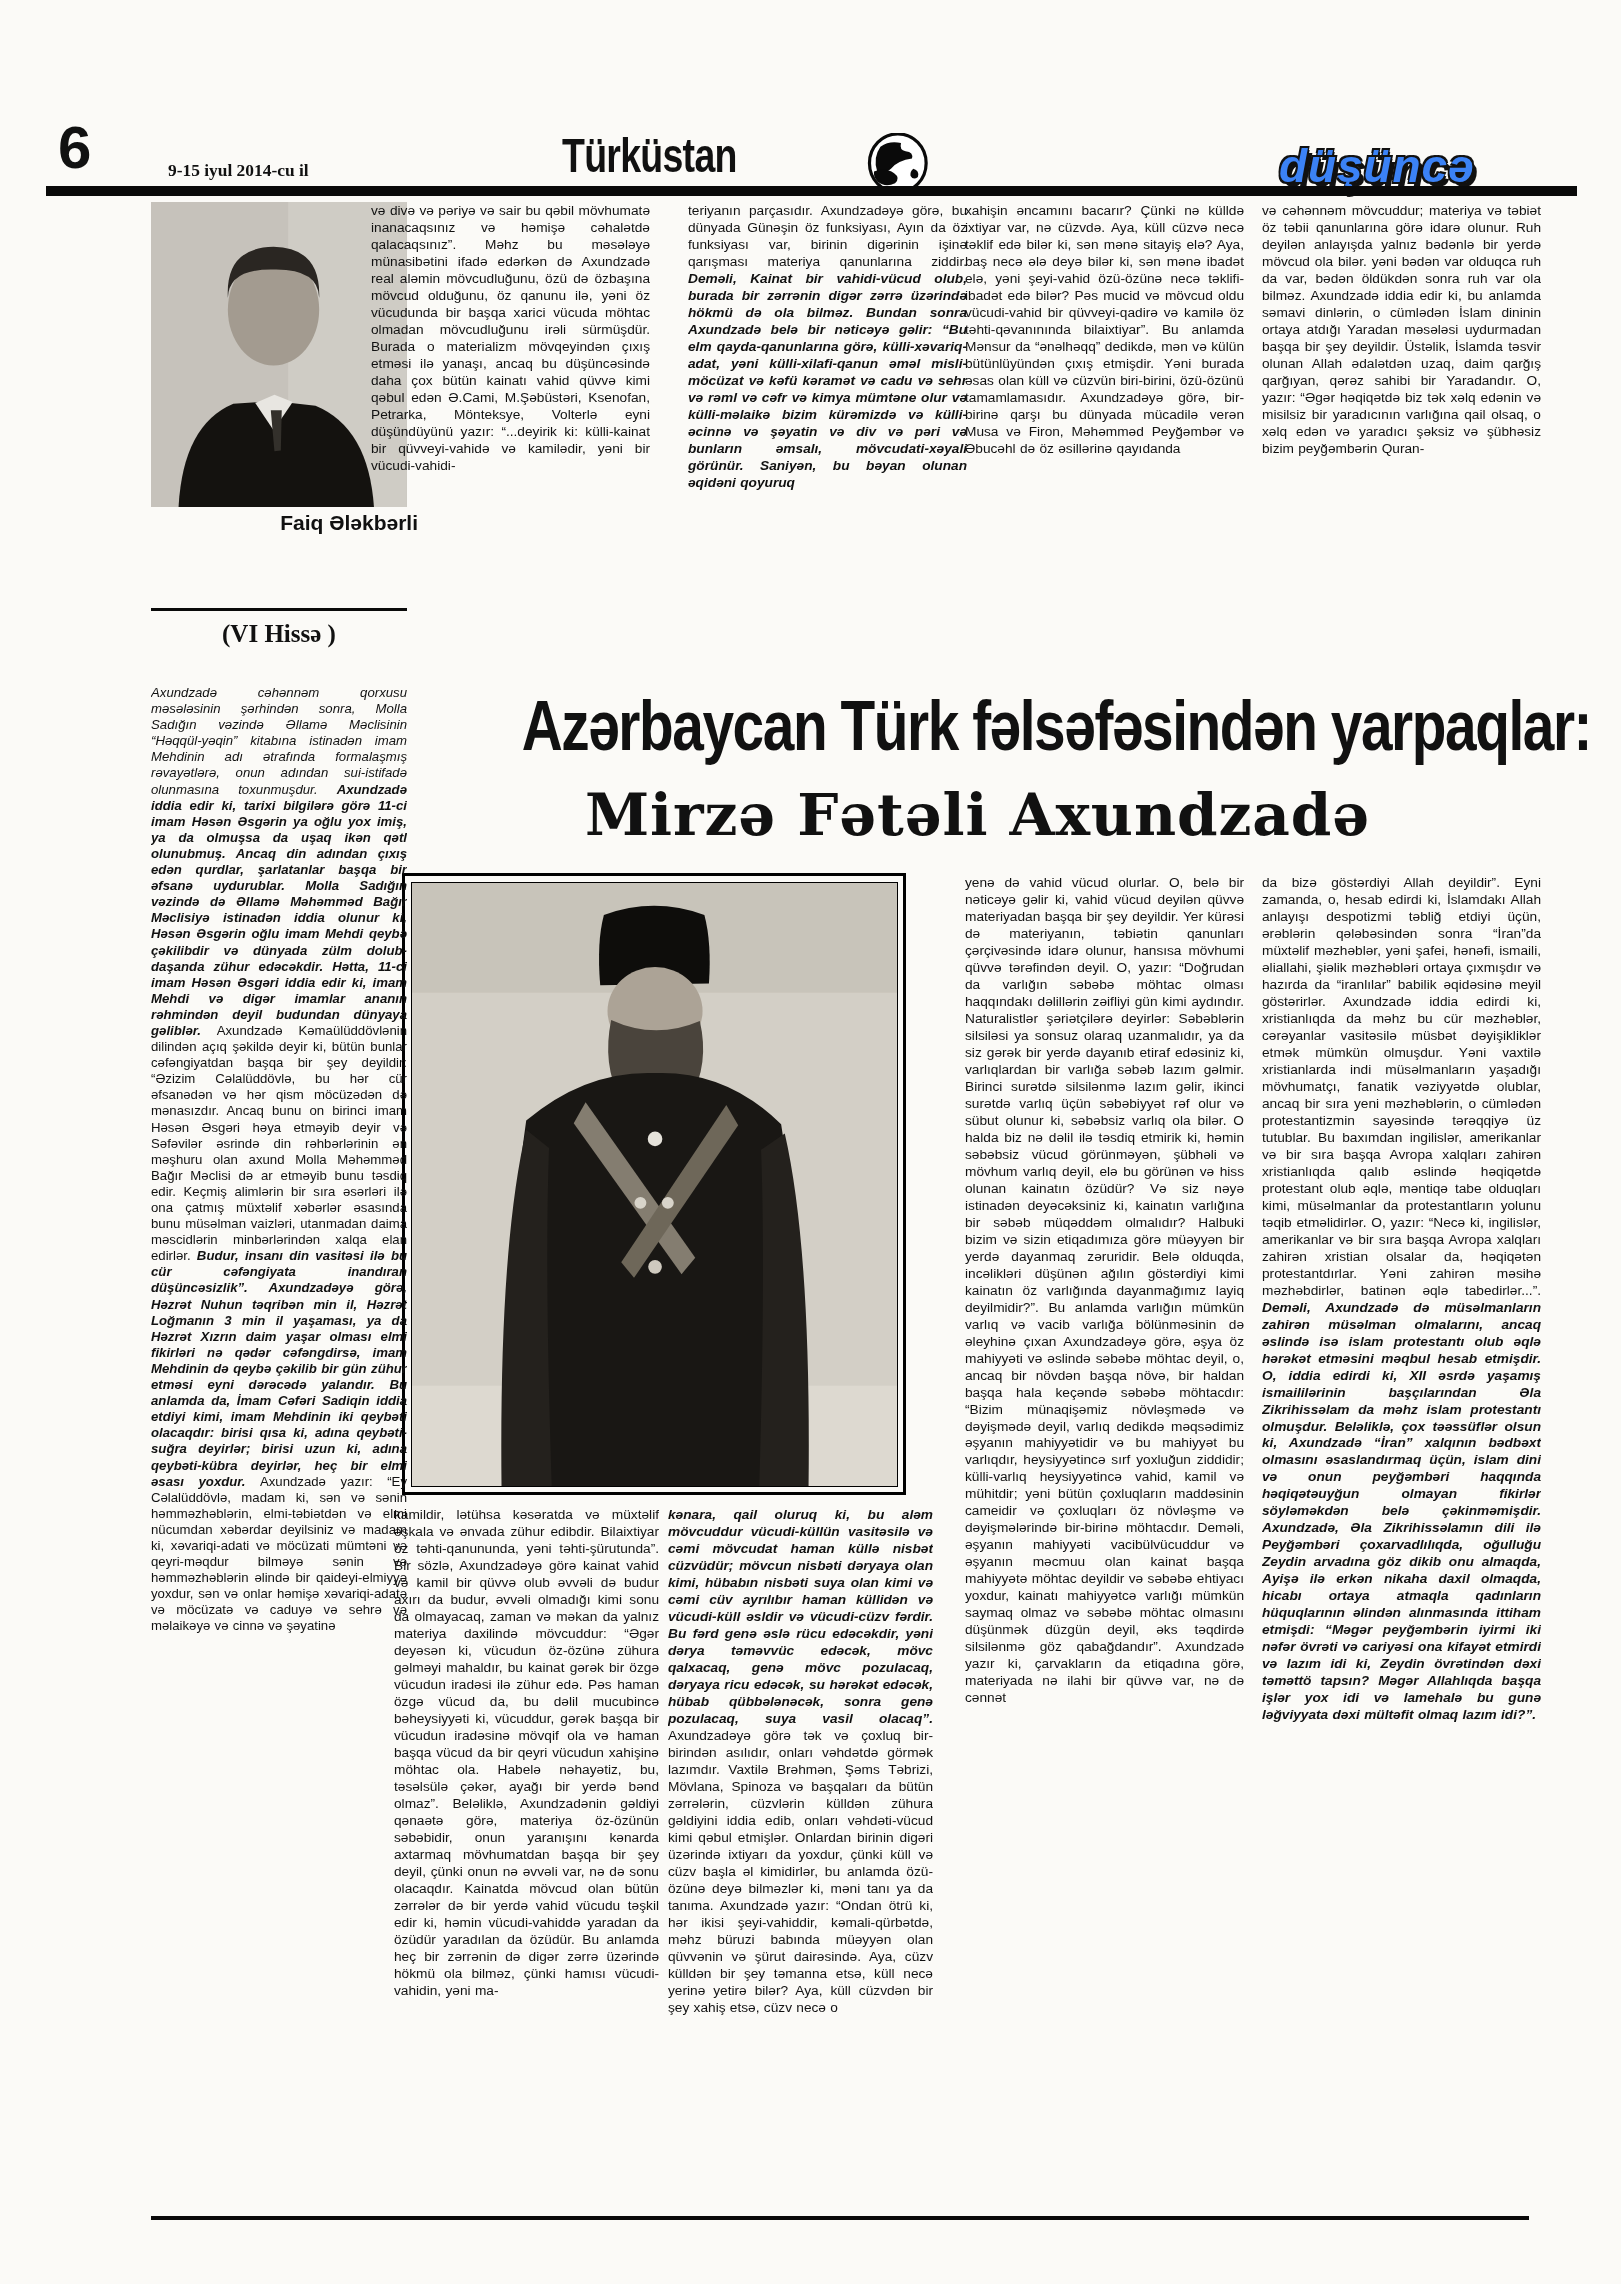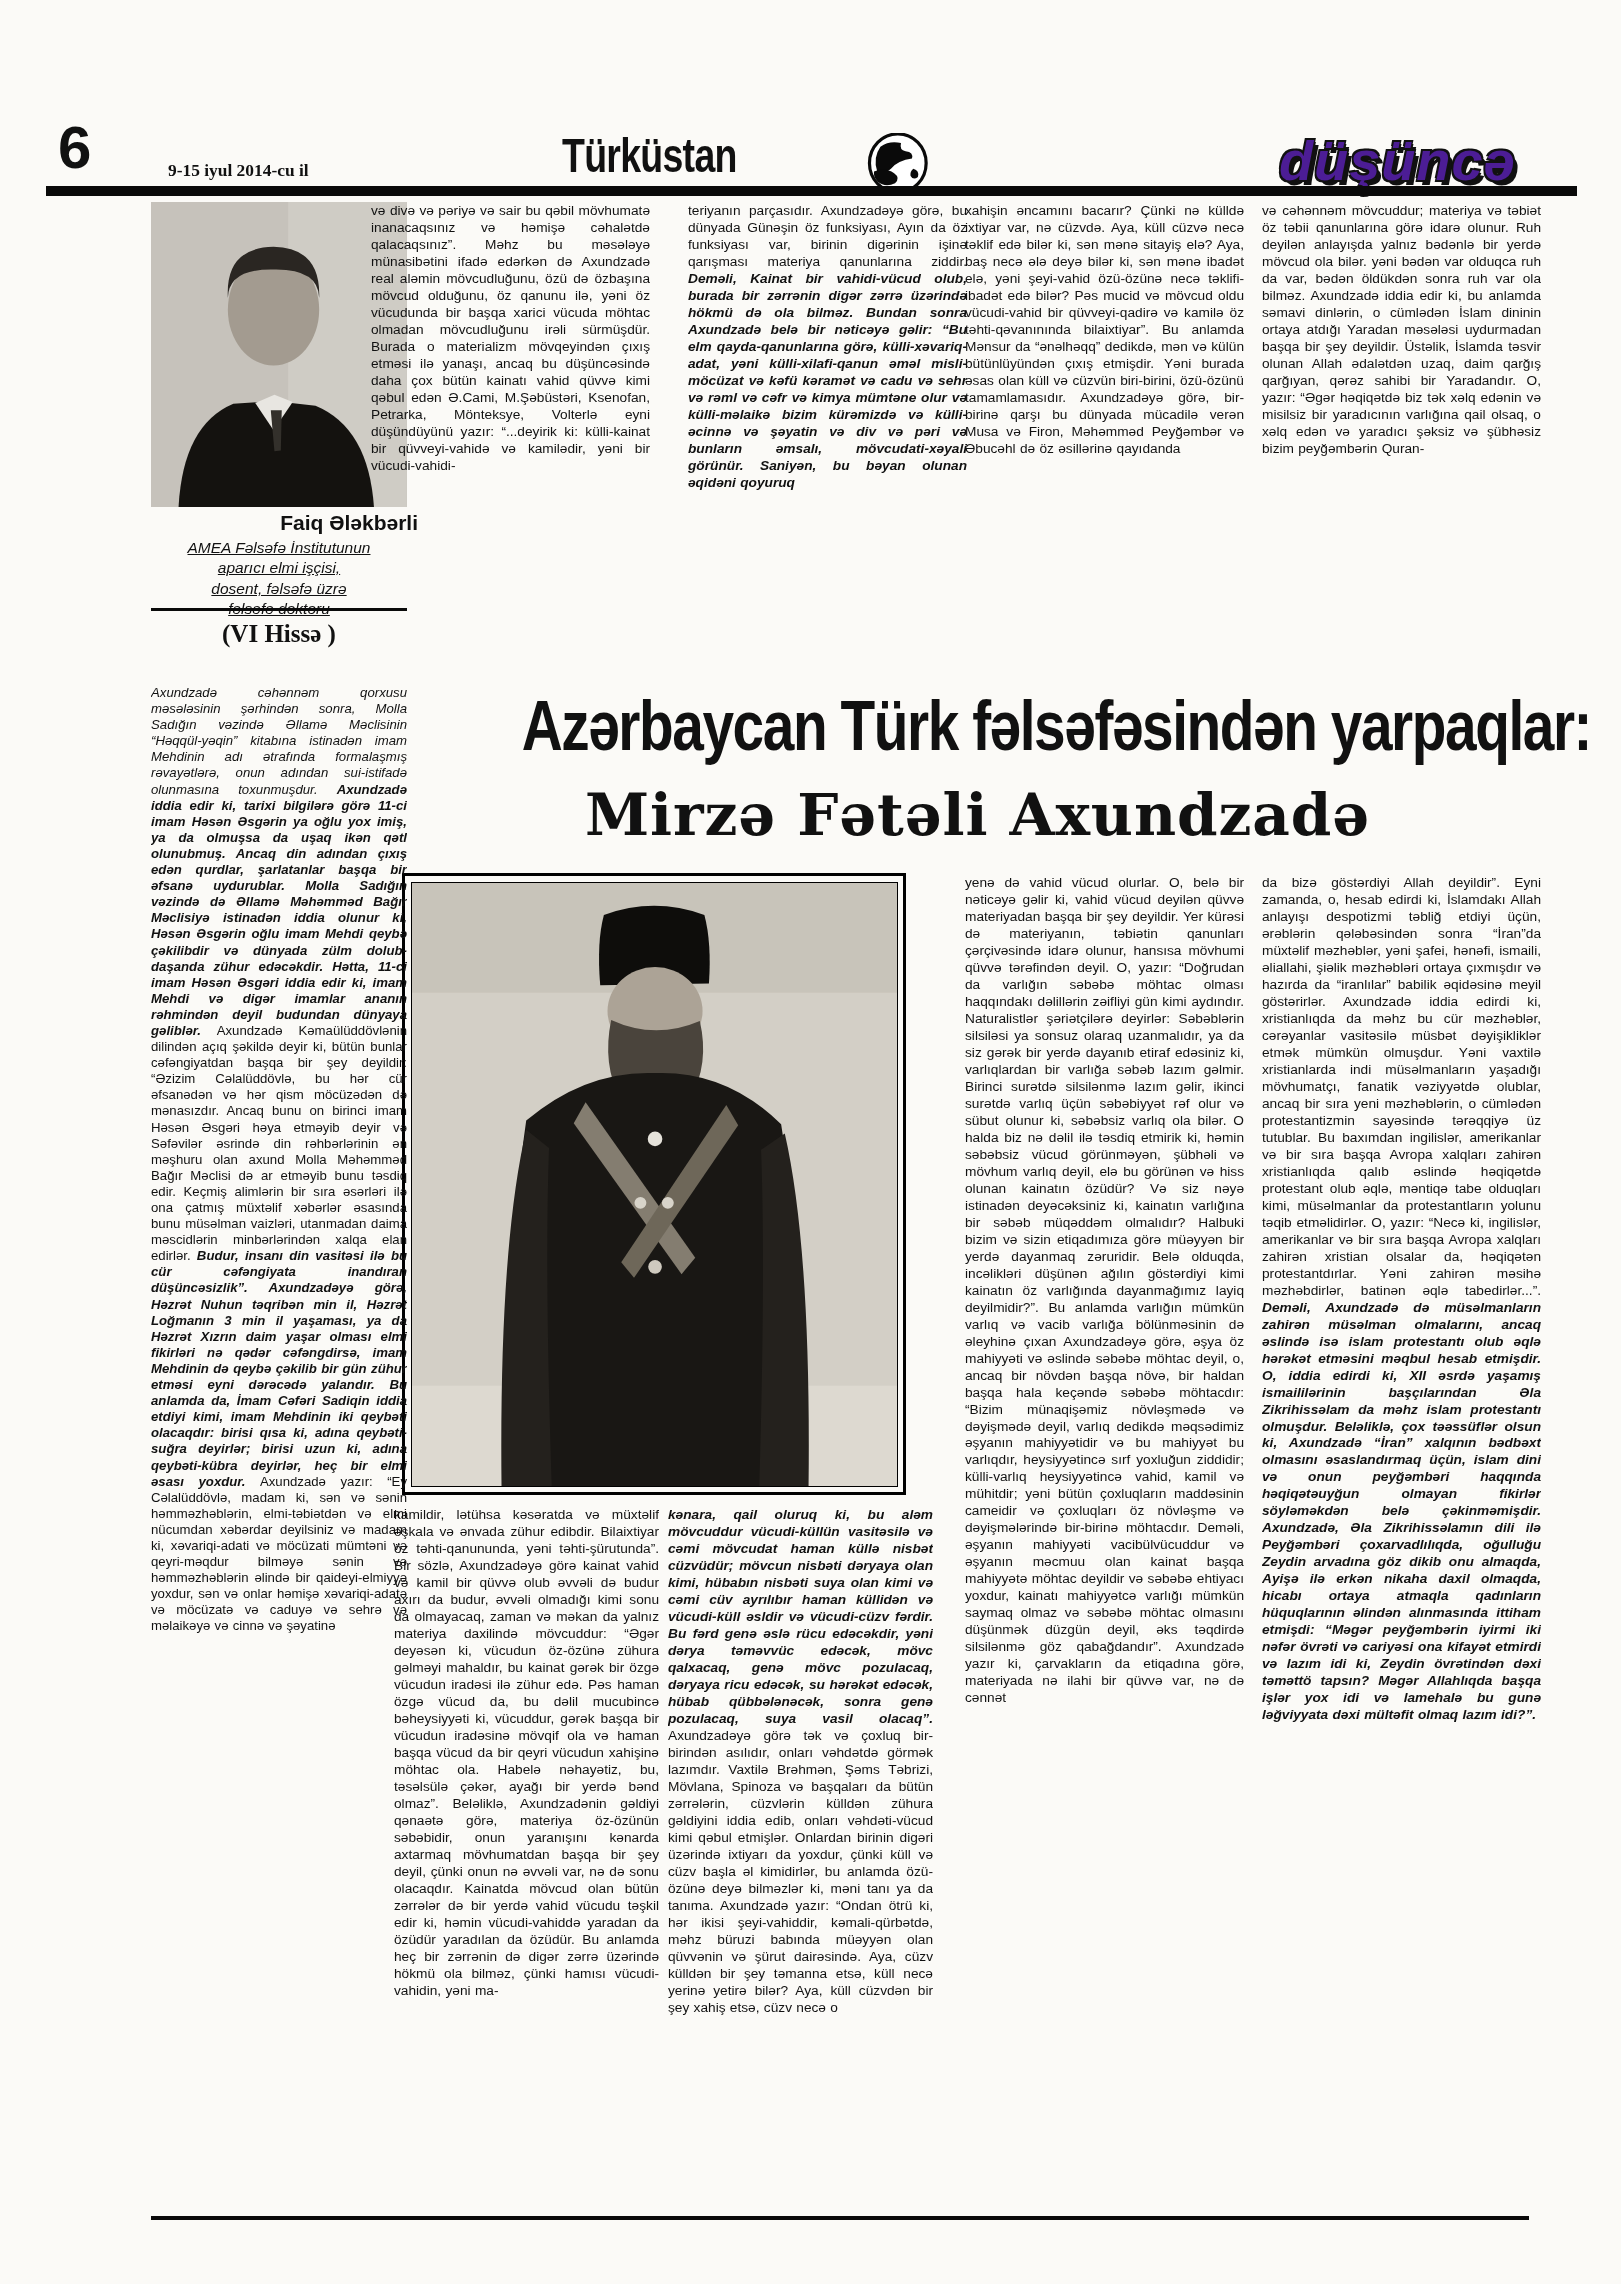--- a/index.html
+++ b/index.html
@@ -5,22 +5,22 @@
   html,body{margin:0;padding:0;background:#777;}
   .page{position:relative;width:1622px;height:2328px;background:#fbfaf7;color:#111;
         font-family:"Liberation Sans",sans-serif;overflow:hidden;}
   .abs{position:absolute;}
   
   .page-number{left:58px;top:118px;font-size:60px;font-weight:700;line-height:1;}
   .issue-date{left:168px;top:160px;font-size:17.4px;font-weight:700;font-family:"Liberation Serif",serif;}
   .masthead{left:562px;top:132px;font-size:48px;font-weight:700;line-height:1;
             transform:scaleX(0.78);transform-origin:left center;letter-spacing:-0.9px;}
   .globe{left:862px;top:133px;}
-  .section-name{left:1279px;top:128px;font-size:56px;font-weight:700;font-style:italic;
-      color:#4c1d95;letter-spacing:0.9px;
+  .section-name{left:1279px;top:139px;font-size:46px;font-weight:700;font-style:italic;
+      color:#3b82f6;letter-spacing:0.9px;
       text-shadow:-1.8px -1.8px 0 #111,1.8px -1.8px 0 #111,-1.8px 1.8px 0 #111,1.8px 1.8px 0 #111,4.6px 4.6px 0 #111;}
   .rule-top{left:46px;top:186px;width:1531px;height:10px;background:#0a0a0a;}
   .rule-bottom{left:151px;top:2216px;width:1378px;height:4.1px;background:#0a0a0a;}
   
   .photo-box{left:151px;top:202px;width:256px;height:305px;background:#c9c5be;overflow:hidden;}
   .author-name{left:162px;top:511px;width:256px;text-align:right;font-size:21px;font-weight:700;}
   .author-credit{left:151px;top:538px;width:256px;text-align:center;font-size:15.5px;font-style:italic;
                  line-height:1.32;text-decoration:underline;}
   .credit-rule{left:151px;top:608px;width:256px;height:2.7px;background:#0a0a0a;}
   .part-label{left:151px;top:620px;width:256px;text-align:center;font-size:25px;font-weight:700;
@@ -72,26 +72,20 @@
       <rect width="560" height="668" fill="#c6c2bb"></rect>
       <rect x="300" y="0" width="260" height="668" fill="#cfccc5"></rect>
       <ellipse cx="268" cy="236" rx="100" ry="122" fill="#a39b90"></ellipse>
       <path d="M168 210 q-6 -110 100 -112 q104 2 100 112 q-2 -64 -100 -62 q-98 -2 -100 62z" fill="#2a2622"></path>
       <path d="M60 668 q10 -180 120 -226 l88 -6 l92 10 q116 48 128 222z" fill="#14120f"></path>
       <path d="M228 440 l40 60 l42 -62 l-40 -16z" fill="#e8e6e1"></path>
       <path d="M262 456 l8 90 l14 -2 l2 -88z" fill="#33302b"></path>
     </svg>
   </div>
   <div class="abs author-name">Faiq Ələkbərli</div>
-  <div class="abs author-credit">
-    <div>AMEA Fəlsəfə İnstitutunun</div>
-    <div>aparıcı elmi işçisi,</div>
-    <div>dosent, fəlsəfə üzrə</div>
-    <div>fəlsəfə doktoru</div>
-  </div>
   <div class="abs credit-rule"></div>
   <div class="abs part-label">(VI Hissə )</div>
 
   <div class="abs title-wrap">
     <span class="title">Mirzə Fətəli Axundzadə</span>
   </div>
   <div class="abs kicker-wrap">
     <span class="kicker">Azərbaycan Türk fəlsəfəsindən yarpaqlar:</span>
   </div>
 

